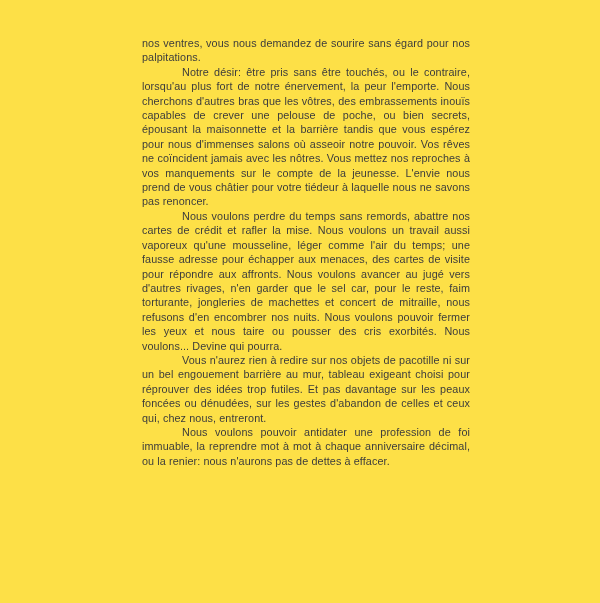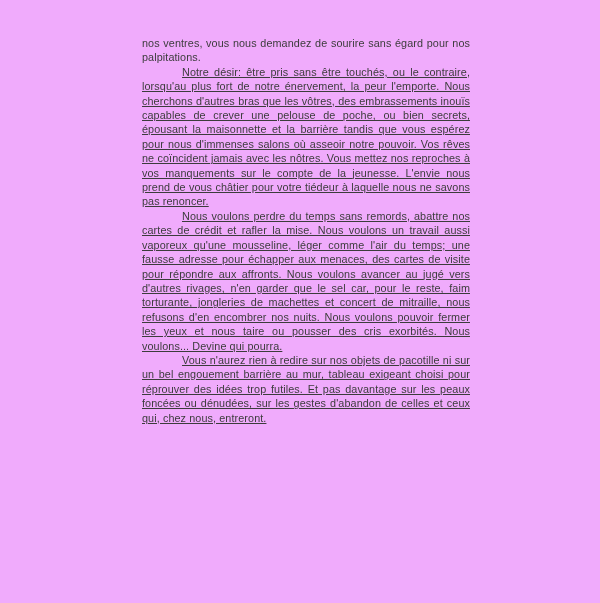--- a/index.html
+++ b/index.html
@@ -4,21 +4,21 @@
 <style>
   html, body {
     margin: 0;
     padding: 0;
     background: #ffffff;
   }
   .page {
     position: relative;
     width: 600px;
     height: 603px;
-    background: #f0abfc;
+    background: #fde047;
     overflow: hidden;
     font-family: "Liberation Sans", sans-serif;
   }
   .text-block {
     position: absolute;
     left: 142px;
     top: 36px;
     width: 328px;
     color: #3c3c3c;
     font-size: 10.8px;
@@ -26,26 +26,26 @@
     letter-spacing: 0.1px;
   }
   .text-block p {
     margin: 0;
     padding: 0;
     text-align: justify;
     text-justify: inter-word;
   }
   .text-block p.indented {
     text-indent: 40px;
-    text-decoration: underline;
   }
 </style>
 </head>
 <body>
 
 <div class="page">
   <div class="text-block" id="text-block">
       <p>nos ventres, vous nous demandez de sourire sans égard pour nos palpitations.</p>
       <p class="indented">Notre désir: être pris sans être touchés, ou le contraire, lorsqu'au plus fort de notre énervement, la peur l'emporte. Nous cherchons d'autres bras que les vôtres, des embrassements inouïs capables de crever une pelouse de poche, ou bien secrets, épousant la maisonnette et la barrière tandis que vous espérez pour nous d'immenses salons où asseoir notre pouvoir. Vos rêves ne coïncident jamais avec les nôtres. Vous mettez nos reproches à vos manquements sur le compte de la jeunesse. L'envie nous prend de vous châtier pour votre tiédeur à laquelle nous ne savons pas renoncer.</p>
       <p class="indented">Nous voulons perdre du temps sans remords, abattre nos cartes de crédit et rafler la mise. Nous voulons un travail aussi vaporeux qu'une mousseline, léger comme l'air du temps; une fausse adresse pour échapper aux menaces, des cartes de visite pour répondre aux affronts. Nous voulons avancer au jugé vers d'autres rivages, n'en garder que le sel car, pour le reste, faim torturante, jongleries de machettes et concert de mitraille, nous refusons d'en encombrer nos nuits. Nous voulons pouvoir fermer les yeux et nous taire ou pousser des cris exorbités. Nous voulons... Devine qui pourra.</p>
       <p class="indented">Vous n'aurez rien à redire sur nos objets de pacotille ni sur un bel engouement barrière au mur, tableau exigeant choisi pour réprouver des idées trop futiles. Et pas davantage sur les peaux foncées ou dénudées, sur les gestes d'abandon de celles et ceux qui, chez nous, entreront.</p>
+      <p class="indented">Nous voulons pouvoir antidater une profession de foi immuable, la reprendre mot à mot à chaque anniversaire décimal, ou la renier: nous n'aurons pas de dettes à effacer.</p>
     </div>
 </div>
 
 </body></html>

